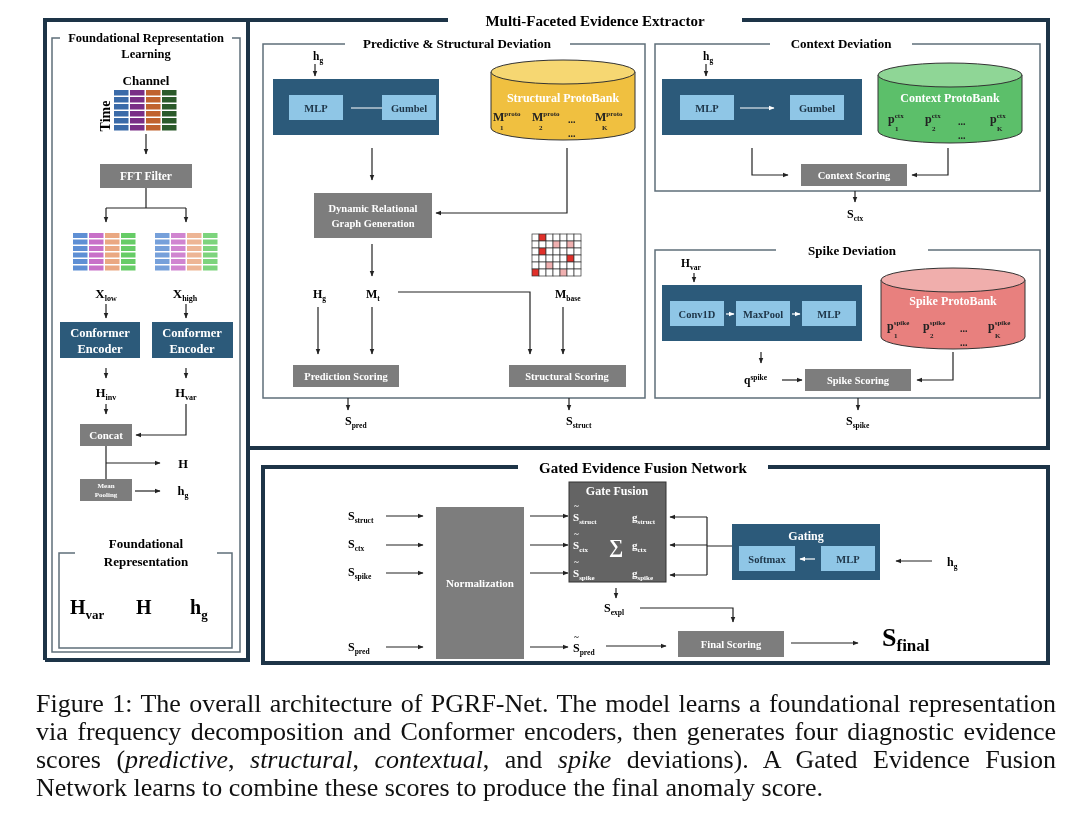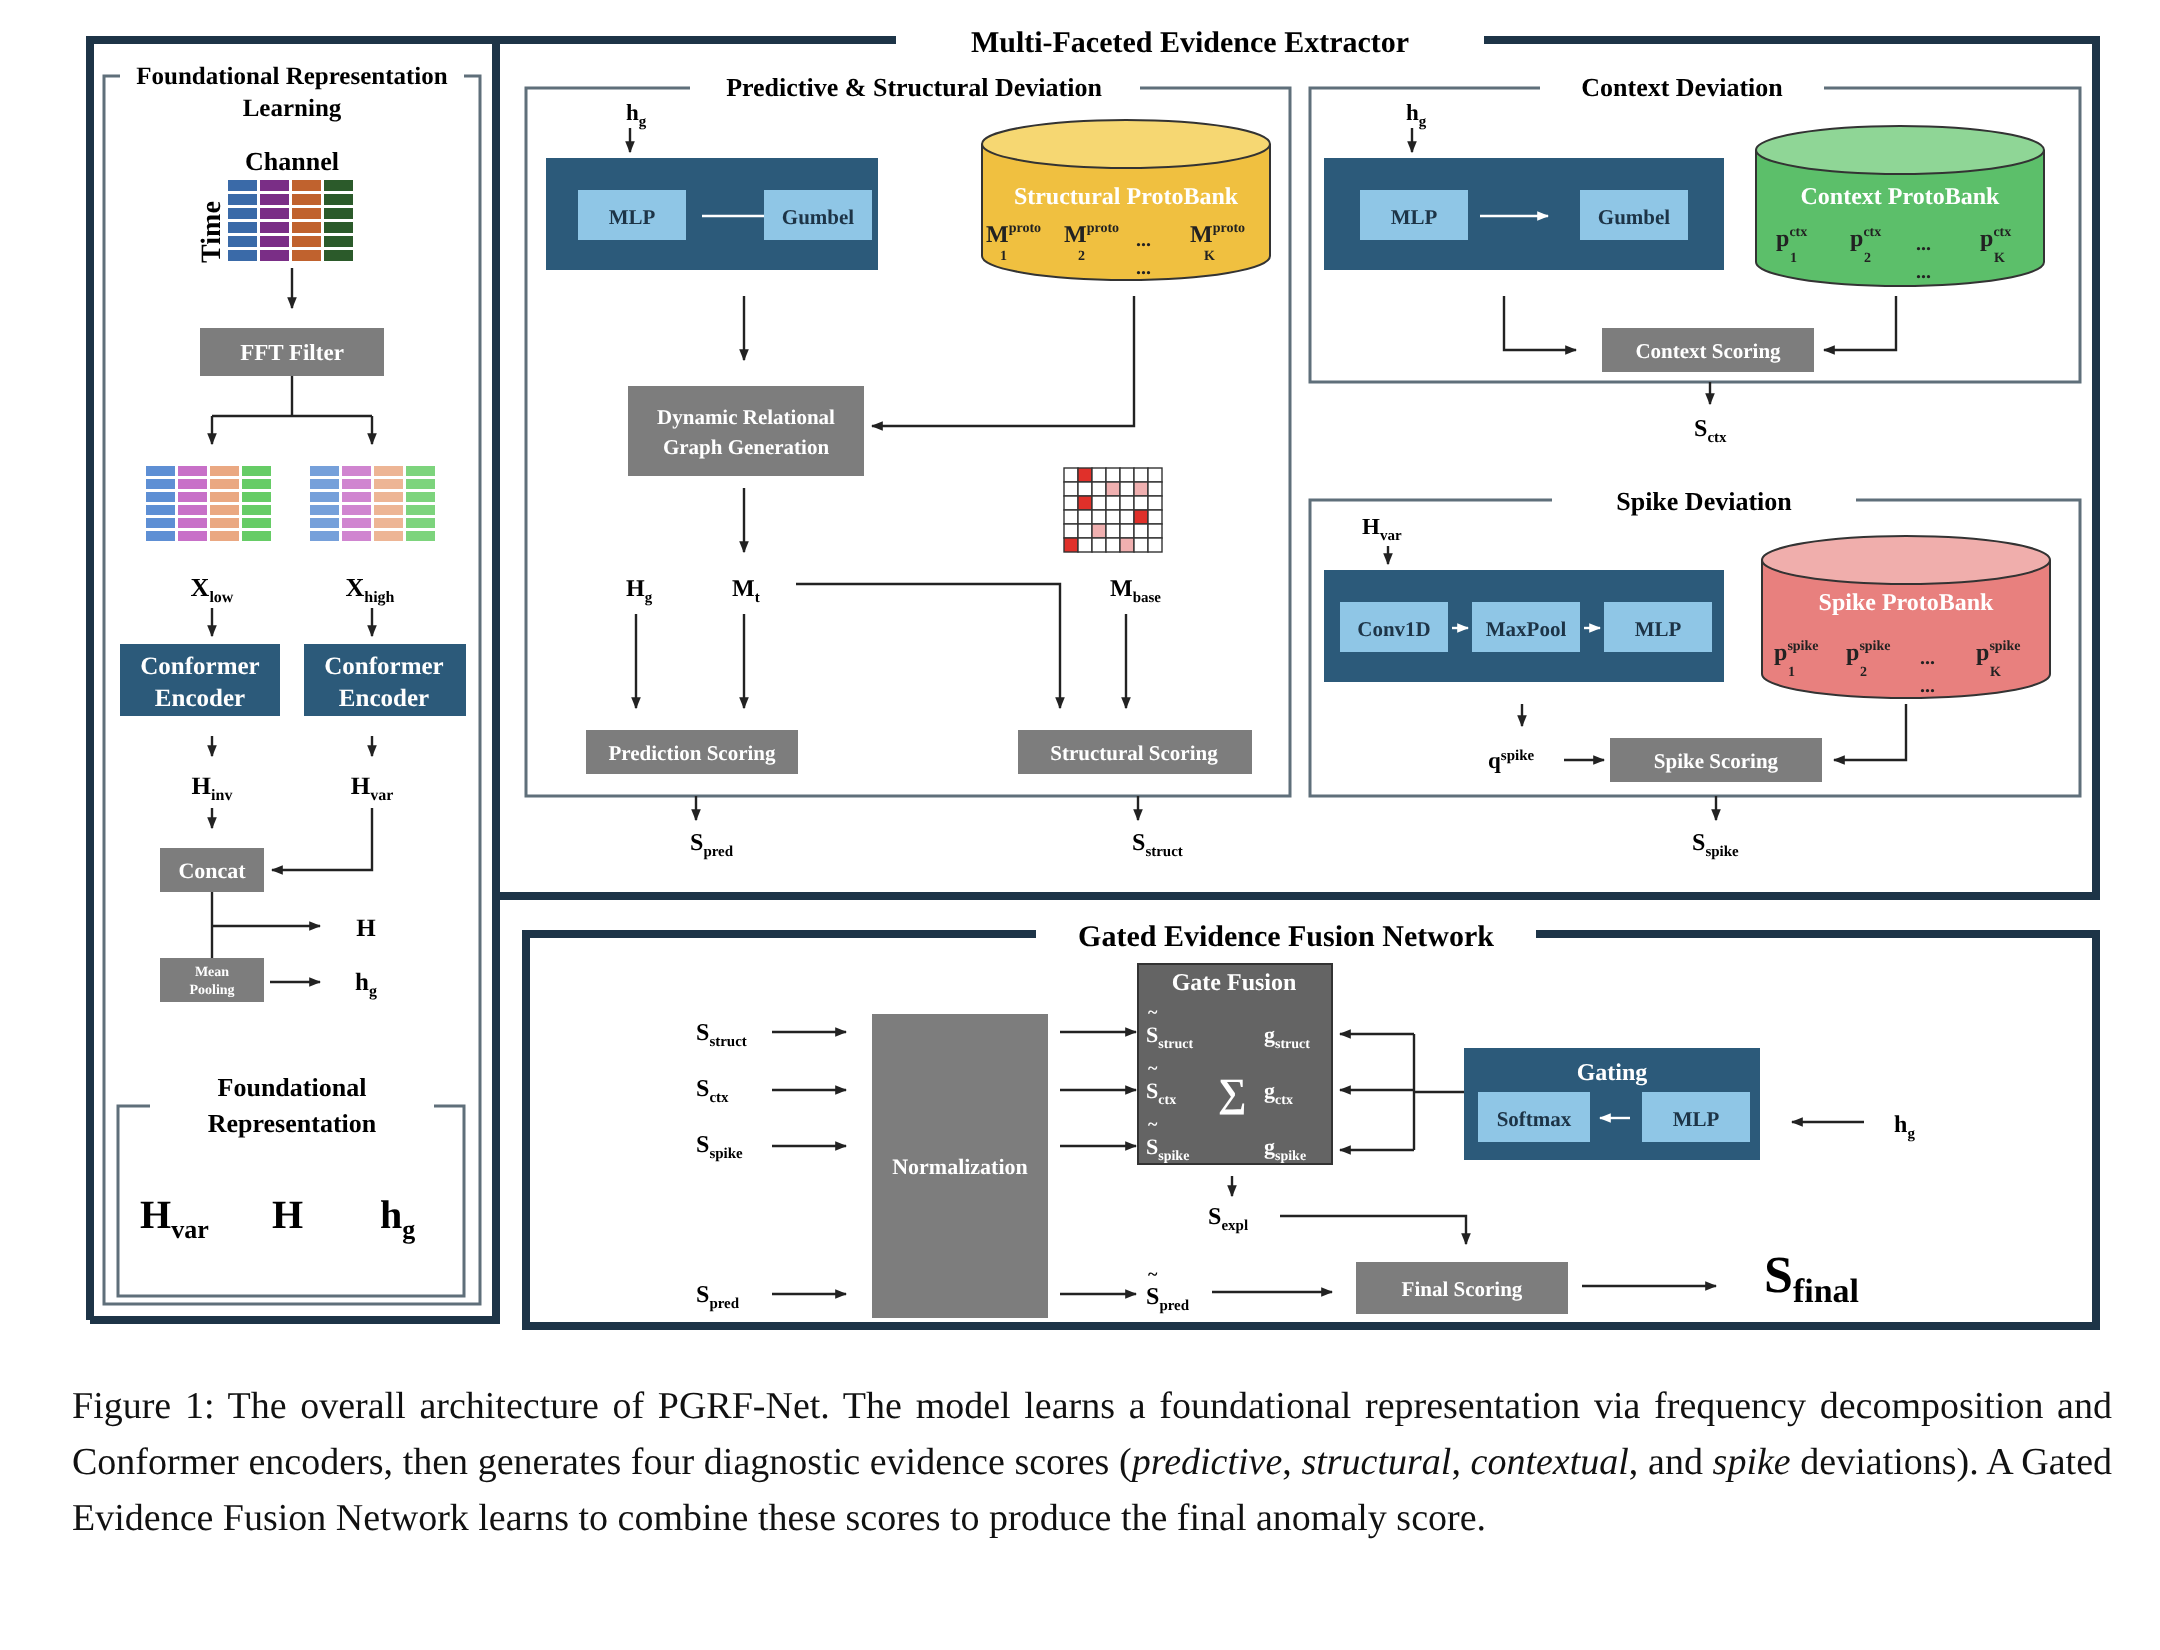--- a/index.html
+++ b/index.html
@@ -1,19 +1,19 @@
 <!DOCTYPE html>
 <html><head>
 <meta charset="utf-8">
 <style>
   html, body { margin: 0; padding: 0; background: #ffffff; }
   body { width: 1080px; height: 825px; position: relative; overflow: hidden; font-family: "Liberation Serif", serif; }
   #diagram { position: absolute; left: 0; top: 0; width: 1080px; height: 680px; }
   svg text { font-family: "Liberation Serif", serif; font-weight: bold; }
-  .caption { position: absolute; left: 36px; top: 690px; width: 1020px; font-family: "Liberation Serif", serif; font-size: 19px; line-height: 28px; color: #111; text-align: justify; }
+  .caption { position: absolute; left: 36px; top: 690px; width: 1020px; font-family: "Liberation Serif", serif; font-size: 26px; line-height: 28px; color: #111; text-align: justify; }
   .caption i { font-style: italic; }
 </style>
 </head>
 <body>
 
 <svg id="diagram" viewBox="0 0 1080 680" xmlns="http://www.w3.org/2000/svg">
   <defs>
     <marker id="arr" viewBox="0 0 10 10" refX="9" refY="5" markerWidth="5" markerHeight="5" orient="auto-start-reverse">
       <path d="M0,1 L10,5 L0,9 z" fill="#222"></path>
     </marker>

